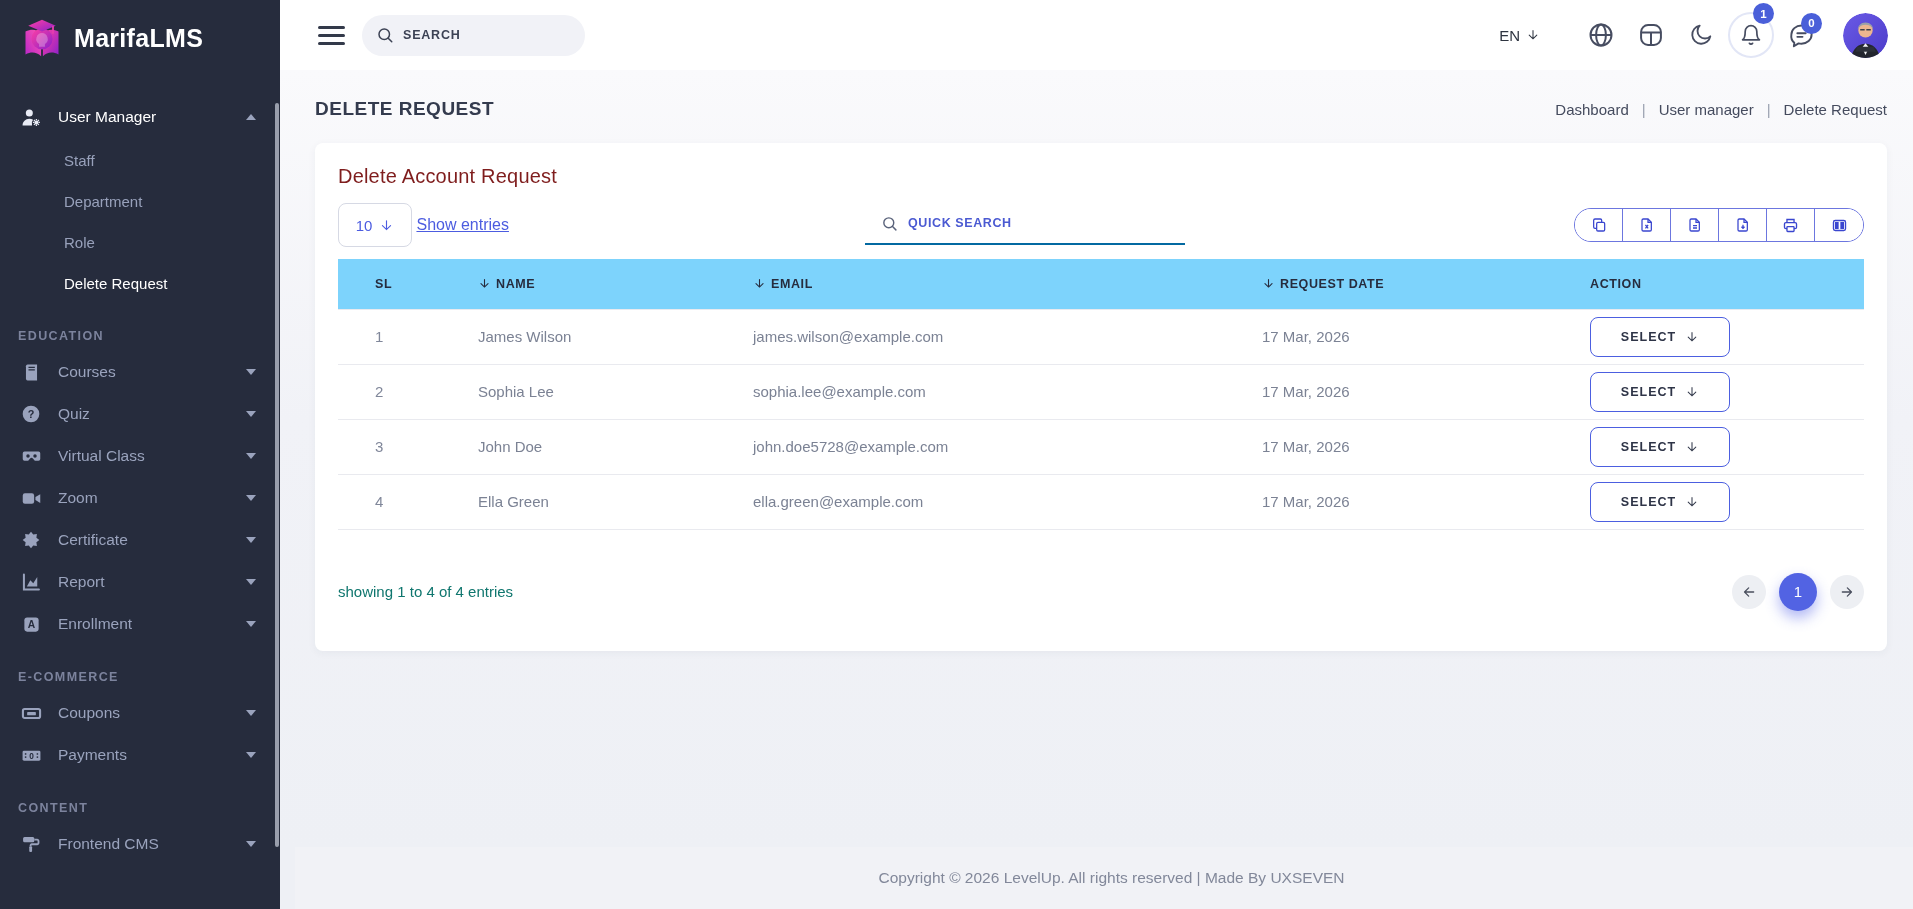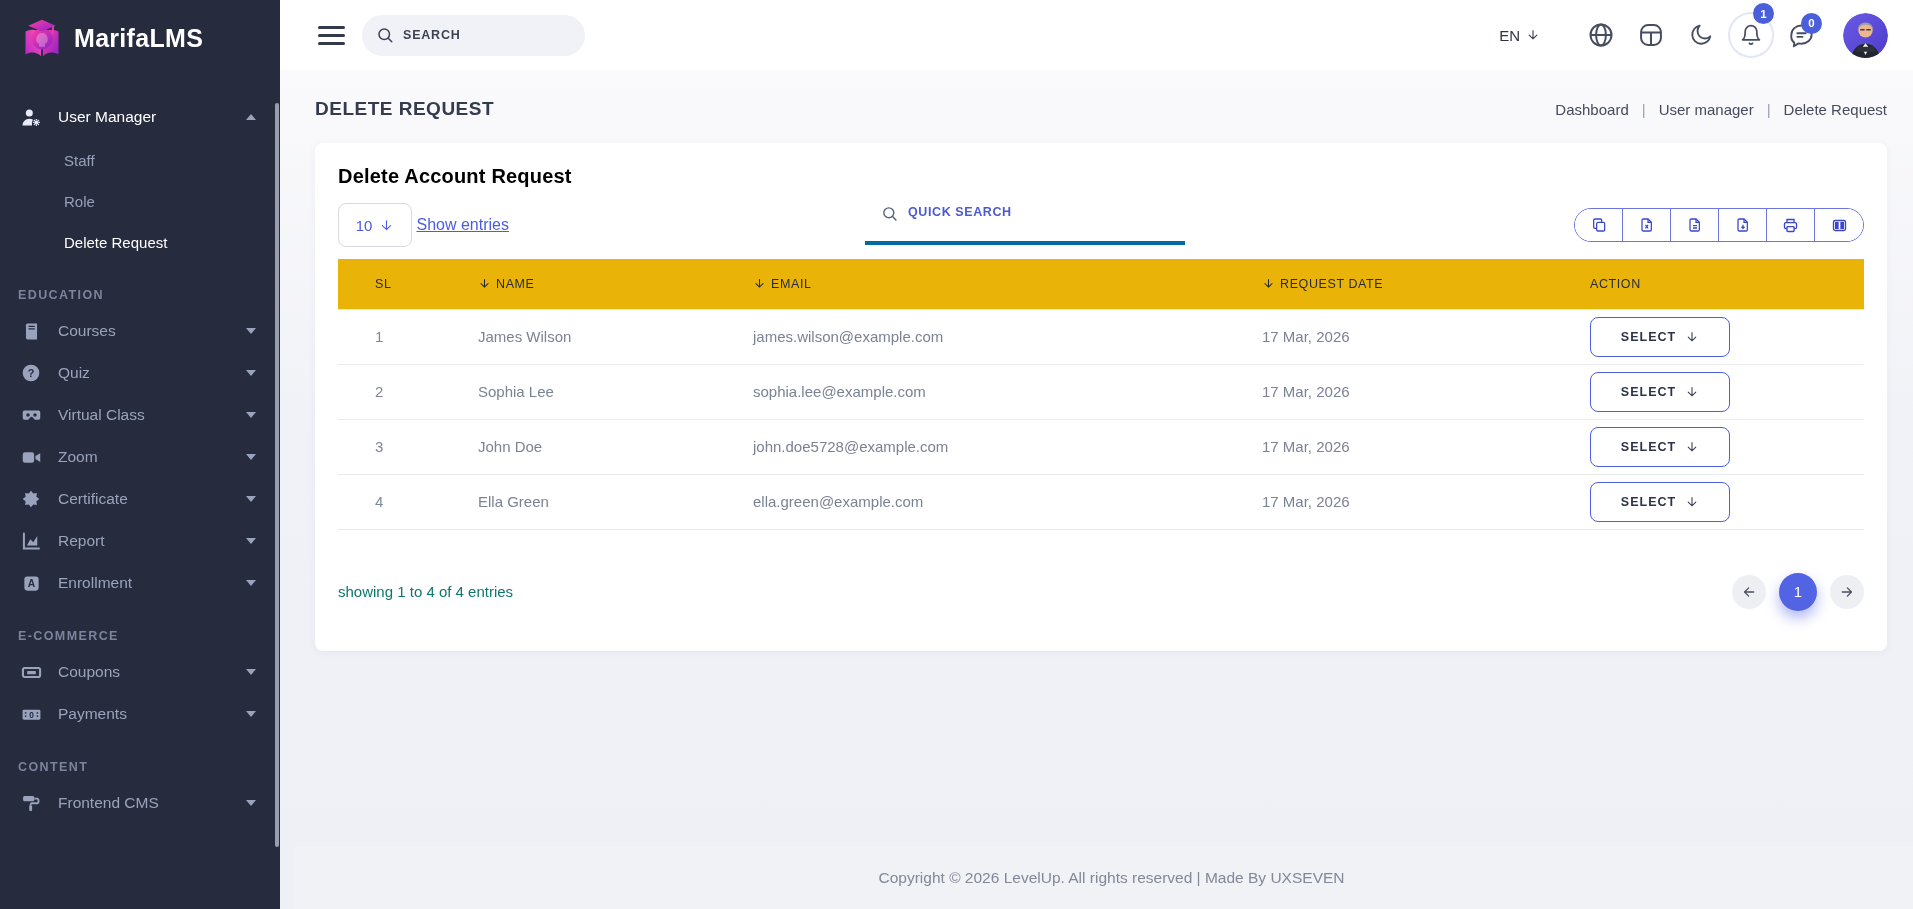--- a/index.html
+++ b/index.html
@@ -41,35 +41,35 @@
   .content { position:absolute; left:280px; top:70px; width:1633px; height:777px;
              background:linear-gradient(180deg,#fafafc 0%,#f1f2f7 45%,#eef0f5 100%); }
   .page-head { display:flex; align-items:center; padding:28px 26px 0 35px; }
   .page-title { font-size:19px; font-weight:bold; color:#343b4e; letter-spacing:.5px; }
   .breadcrumb { margin-left:auto; display:flex; align-items:center; font-size:15px; color:#454b5e; }
   .breadcrumb .sep { color:#9aa0b0; margin:0 13px; }
   .breadcrumb .crumb { cursor:pointer; }
 
   .card { margin:23px 26px 0 35px; height:508px; background:#ffffff; border-radius:8px;
           box-shadow:0 2px 8px rgba(40,50,80,.05); padding:22px 23px; position:relative; }
-  .card-title { font-size:20px; font-weight:bold; color:#000000; letter-spacing:.2px; }
+  .card-title { font-size:20px; font-weight:normal; color:#7f1d1d; letter-spacing:.2px; }
 
   .controls { position:relative; margin-top:15px; height:44px; }
   .entries-select { width:74px; height:44px; border:1px solid #d6d9e4; border-radius:8px; display:inline-flex; align-items:center; justify-content:center; gap:7px; color:#4c5ce0; font-size:15px; cursor:pointer; background:#fff; }
   .show-entries { display:inline-flex; align-items:center; height:44px; color:#4c5ce0; font-size:16px; vertical-align:top; cursor:pointer;text-decoration:underline; }
-  .qsearch { position:absolute; left:527px; top:2px; width:320px; height:40px; border-bottom:4px solid #0369a1; display:flex; align-items:flex-start; gap:10px; padding:0 4px 2px 16px; color:#59627a; }
+  .qsearch { position:absolute; left:527px; top:2px; width:320px; height:40px; border-bottom:2px solid #0369a1; display:flex; align-items:center; gap:10px; padding:0 4px 2px 16px; color:#59627a; }
   .qsearch input { border:none; outline:none; background:transparent; flex:1; font-family:"Liberation Sans",sans-serif; font-size:12.5px; font-weight:bold; letter-spacing:.6px; color:#4b5ad2; }
   .qsearch input::placeholder { color:#4b5ad2; opacity:1; }
   .export-group { position:absolute; right:0; top:5px; height:34px; display:flex; border:1px solid #6c76df; border-radius:17px; overflow:hidden; background:#fff; }
   .export-btn { width:48px; display:flex; align-items:center; justify-content:center; color:#3a46cf; cursor:pointer; border-right:1px solid #6c76df; background:#fff; }
   .export-btn:last-child { border-right:none; }
 
   table { width:100%; border-collapse:collapse; margin-top:12px; table-layout:fixed; }
   col.c-sl{width:140px} col.c-name{width:275px} col.c-email{width:509px} col.c-date{width:328px} col.c-action{width:274px}
-  thead th { background:#eab308; height:50px; text-align:left; font-size:12.5px; font-weight:normal; color:#262c3e; letter-spacing:.6px; }
+  thead th { background:#7dd3fc; height:50px; text-align:left; font-size:12.5px; font-weight:bold; color:#262c3e; letter-spacing:.6px; }
   th .th-inner { display:flex; align-items:center; gap:5px; }
   th.first { padding-left:37px; }
   tbody td { height:55px; border-top:1px solid #e9eaef; font-size:15px; color:#7b8294; }
   tbody tr:last-child td { border-bottom:1px solid #e9eaef; }
   td.first { padding-left:37px; color:#80879a; }
   .select-btn { width:140px; height:40px; border:1.5px solid #4c5fe0; border-radius:8px; background:#fff; display:flex; align-items:center; justify-content:center; gap:9px; font-family:"Liberation Sans",sans-serif; font-size:12.5px; font-weight:bold; letter-spacing:1px; color:#2e3447; cursor:pointer; }
 
   .table-foot { display:flex; align-items:center; margin-top:42px; height:40px; }
   .summary { color:#0f766e; font-size:15px; }
   .pager { margin-left:auto; display:flex; align-items:center; gap:13px; }
@@ -121,20 +121,21 @@
       </span>
       <span>User Manager</span>
       <span class="caret">
         <svg width="10" height="6" viewBox="0 0 10 6">
             <polygon points="5,0 10,6 0,6" fill="#9aa3bd"></polygon>
           </svg>
       </span>
     </div>
     <div class="submenu">
       <div class="sub-item">Staff</div>
+      <div class="sub-item">Department</div>
       <div class="sub-item">Role</div>
       <div class="sub-item active">Delete Request</div>
     </div>
 
     <div class="section-label">EDUCATION</div>
     <div class="menu-item h42">
       <span class="mi-icon">
         <svg width="19" height="19" viewBox="0 0 24 24">
             <path d="M5 4a2 2 0 0 1 2-2h12v20H7a2 2 0 0 1-2-2z" fill="currentColor"></path>
             <path d="M8.2 5.6h8M8.2 8.6h8" stroke="#262c3d" stroke-width="1.7"></path>

